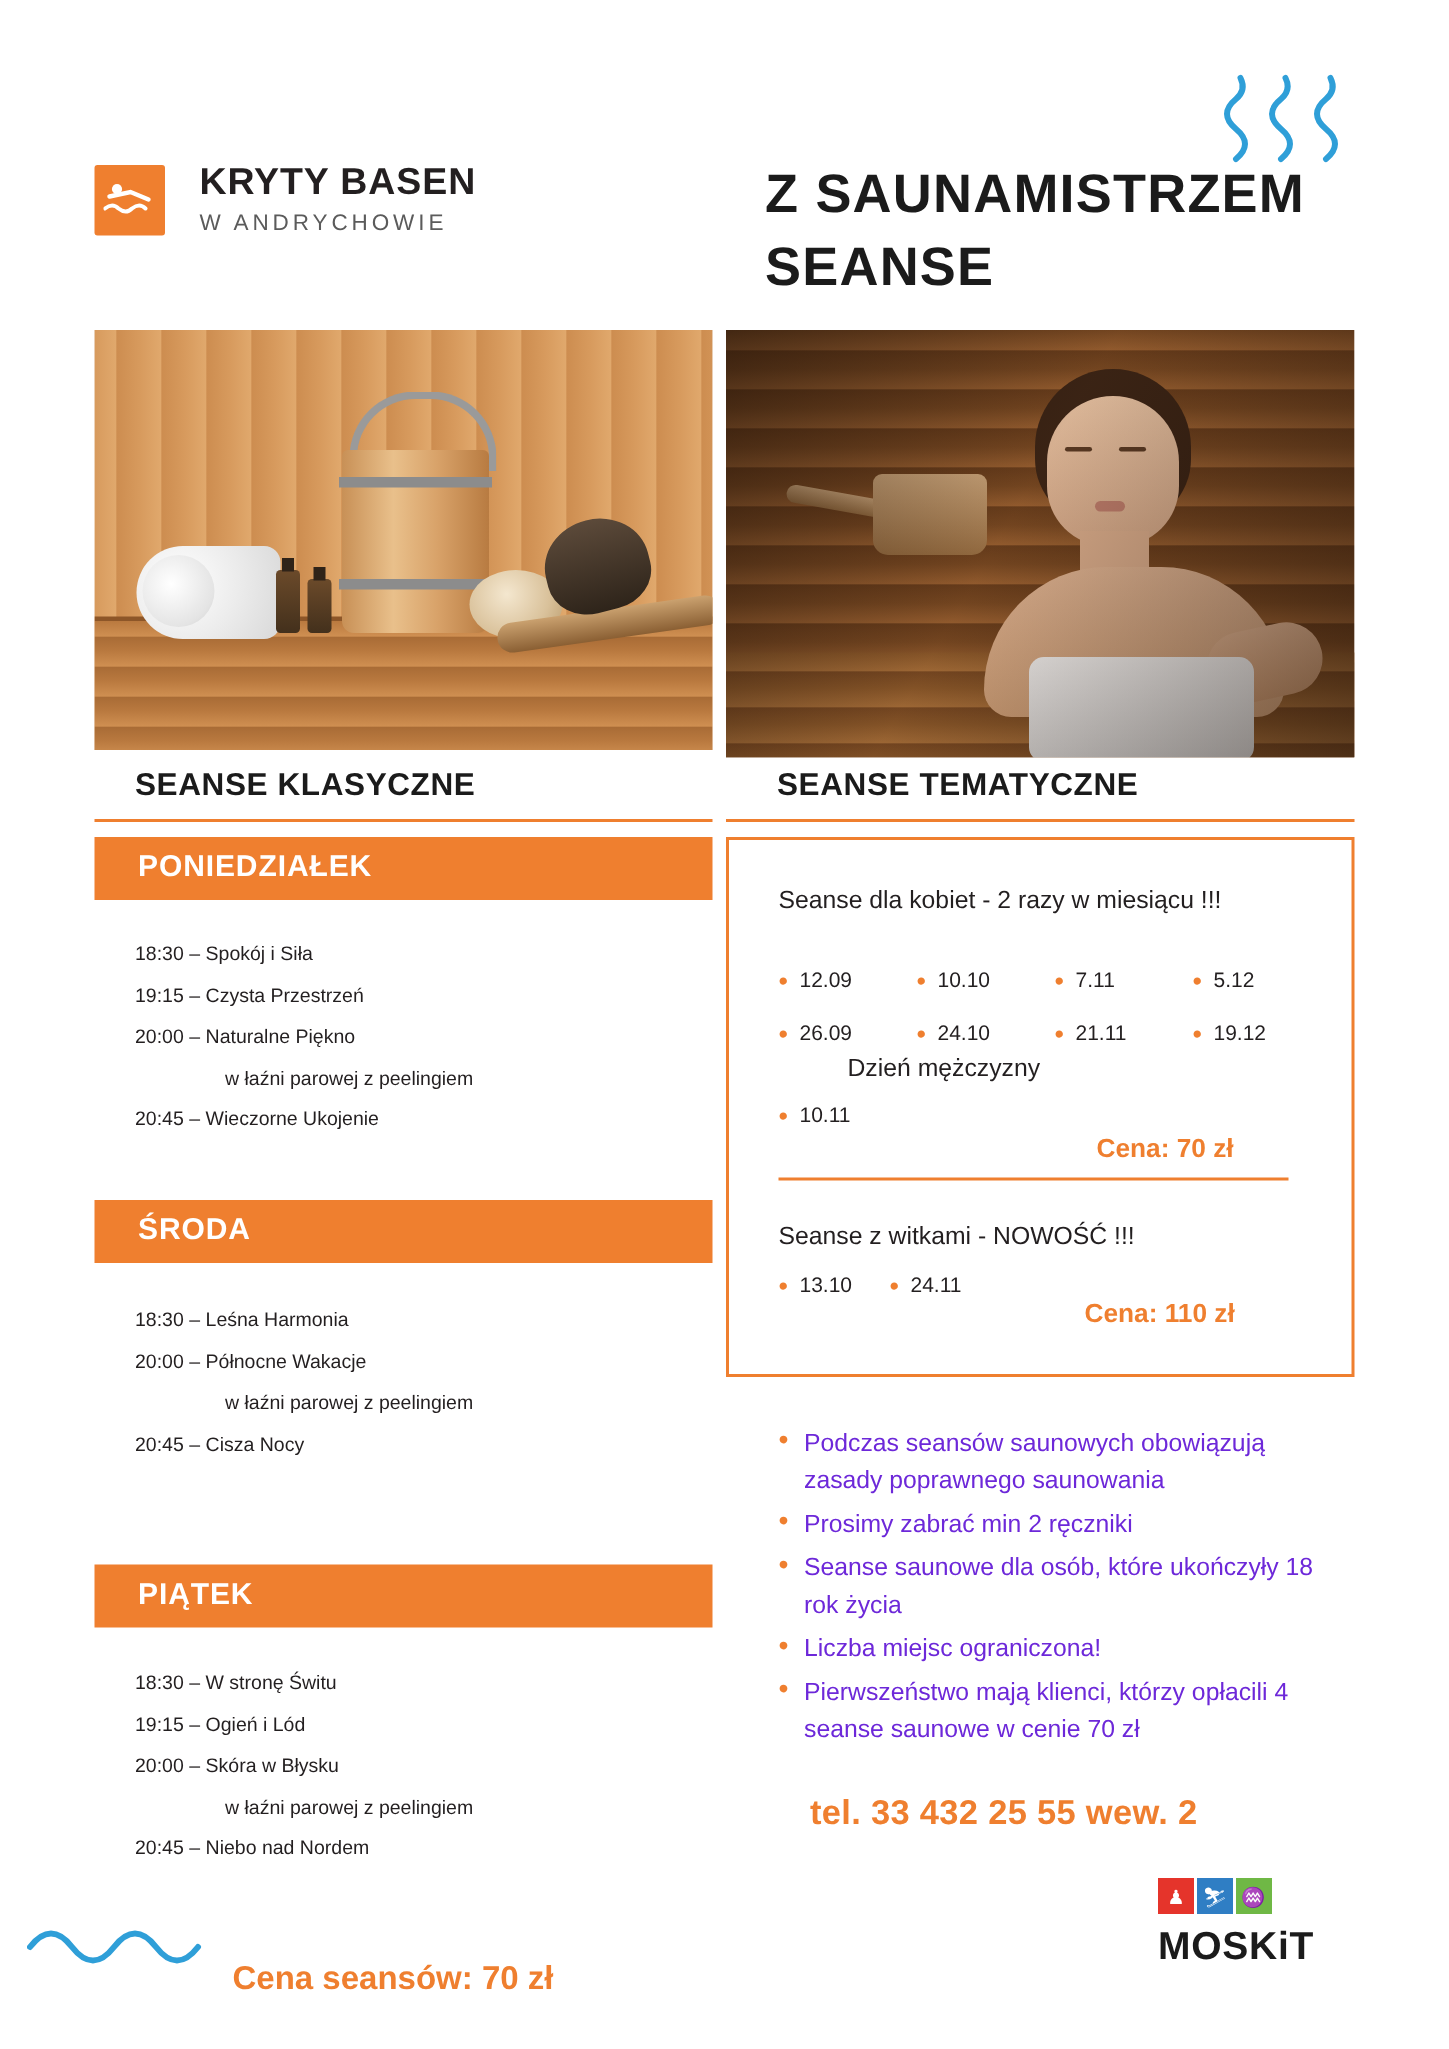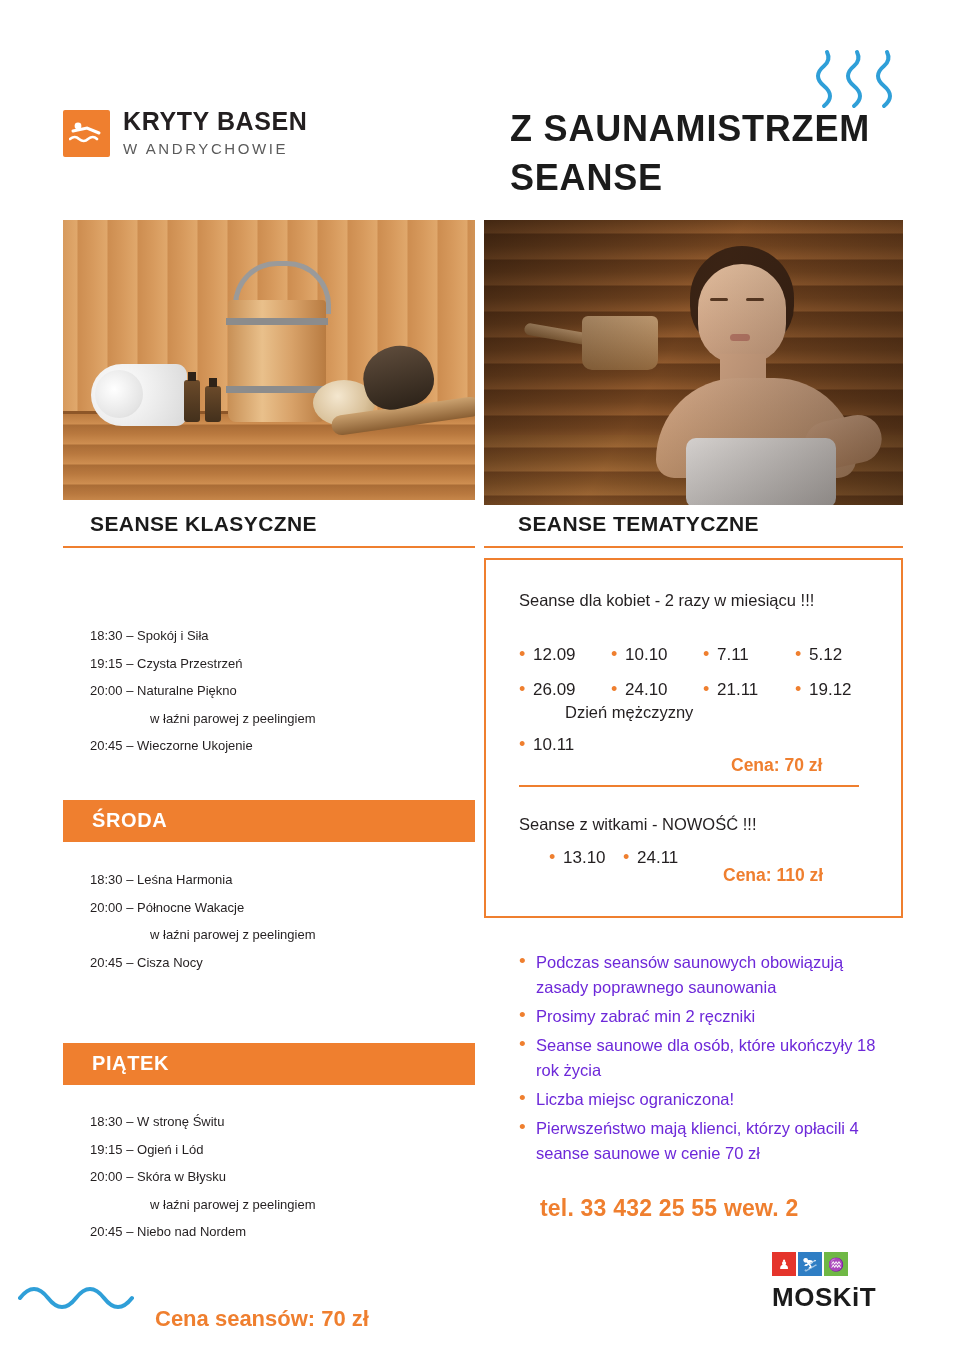--- a/index.html
+++ b/index.html
@@ -24,20 +24,21 @@
   .header {
     position: absolute;
     left: 0; top: 0;
     width: 966px; height: 215px;
   }
   .logo-block {
     position: absolute;
     left: 63px; top: 108px;
     display: flex;
     align-items: flex-end;
+    gap: 10px;
   }
   .logo-mark {
     width: 47px; height: 47px;
     background: #ef7f2f;
     border-radius: 2px;
     position: relative;
     flex: 0 0 auto;
     margin-top: 2px;
   }
   .logo-mark svg { position: absolute; left: 6px; top: 8px; }
@@ -318,21 +319,21 @@
     box-sizing: border-box;
   }
   .tb-title {
     position: absolute;
     font-size: 16.5px;
     color: #231f20;
   }
   .dates-row {
     position: absolute;
     display: flex;
-    font-size: 17px;
+    font-size: 14px;
     color: #231f20;
   }
   .dates-row .d {
     width: 92px;
     position: relative;
     padding-left: 14px;
     box-sizing: border-box;
   }
   .dates-row .d:before {
     content: "•";
@@ -490,20 +491,23 @@
       <div class="w-towel"></div>
     </div>
     <div class="sauna-dark"></div>
   </div>
 
   <div class="sec-head sec-head-right">SEANSE TEMATYCZNE</div>
   <div class="sec-head sec-head-left">SEANSE KLASYCZNE</div>
   <div class="rule-left"></div>
   <div class="rule-right-top"></div>
 
+  <div class="day-bar" id="day-bar-0">
+    <span>PONIEDZIAŁEK</span>
+  </div>
   <div class="day-list" id="day-list-0">
     <div>
       <span>18:30</span>
       <span>–</span>
       <span>Spokój i Siła</span>
     </div>
     <div>
       <span>19:15</span>
       <span>–</span>
       <span>Czysta Przestrzeń</span>
@@ -589,21 +593,21 @@
 
   <div class="tb-title" style="left:519px; top:703px; margin-top:0;margin-left:46px;">Dzień mężczyzny</div>
   <div class="dates-row" style="left:519px; top:735px;">
     <div class="d">10.11</div>
   </div>
 
   <div class="price" style="left:731px; top:755px;">Cena: 70 zł</div>
   <div class="divider-orange" style="top:785px;"></div>
 
   <div class="tb-title" style="left:519px; top:815px;">Seanse z witkami - NOWOŚĆ !!!</div>
-  <div class="dates-row" style="left:549px; top:848px;">
+  <div class="dates-row" style="left:519px; top:848px;">
     <div class="d" style="width:74px;">13.10</div>
     <div class="d" style="width:74px;">24.11</div>
   </div>
   <div class="price" style="left:723px; top:865px;">Cena: 110 zł</div>
 
   <div class="notes">
     <ul>
       <li>Podczas seansów saunowych obowiązują zasady poprawnego saunowania</li>
       <li>Prosimy zabrać min 2 ręczniki</li>
       <li>Seanse saunowe dla osób, które ukończyły 18 rok życia</li>

